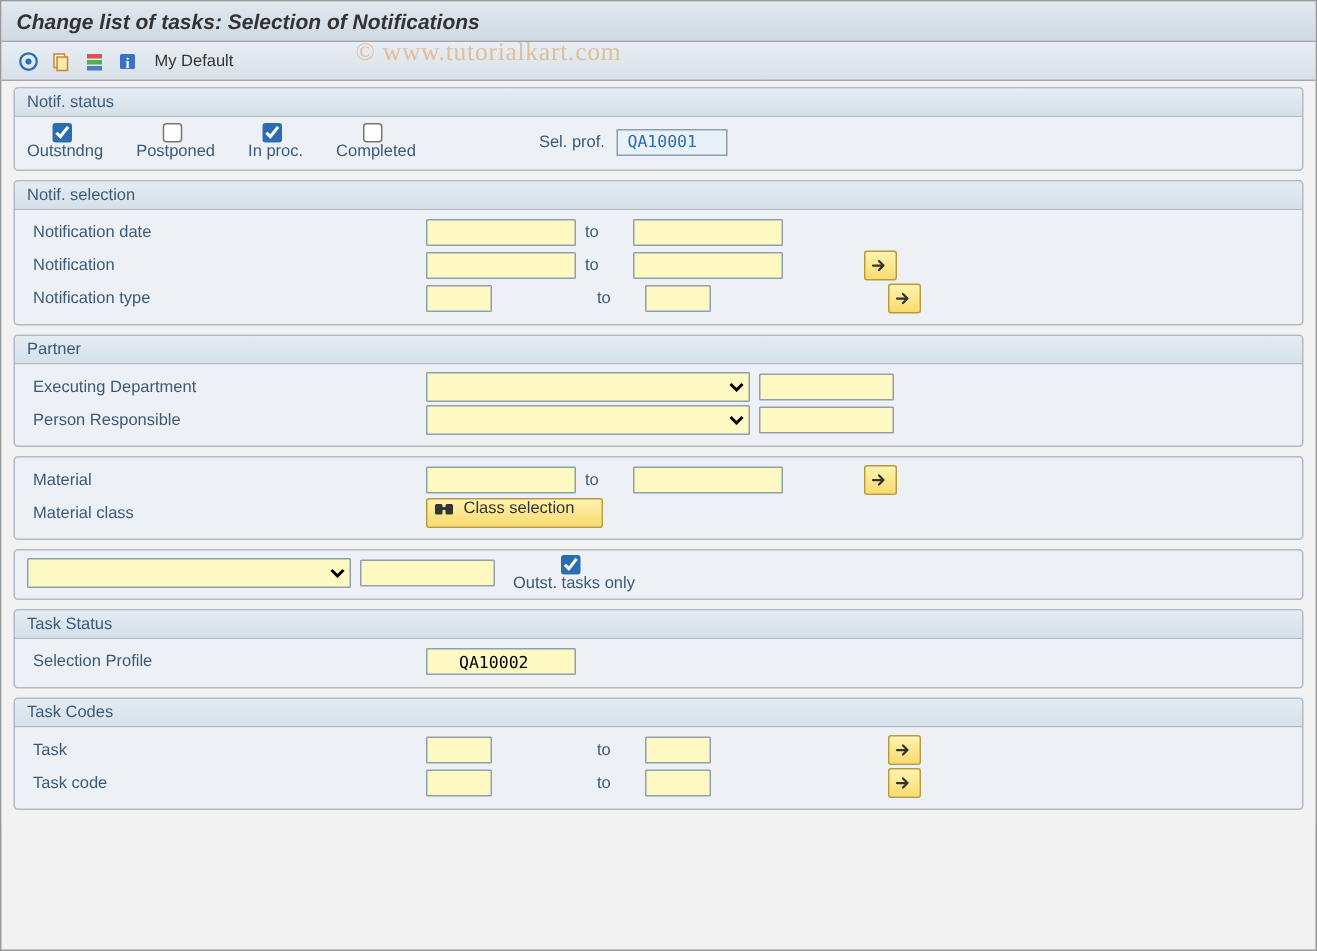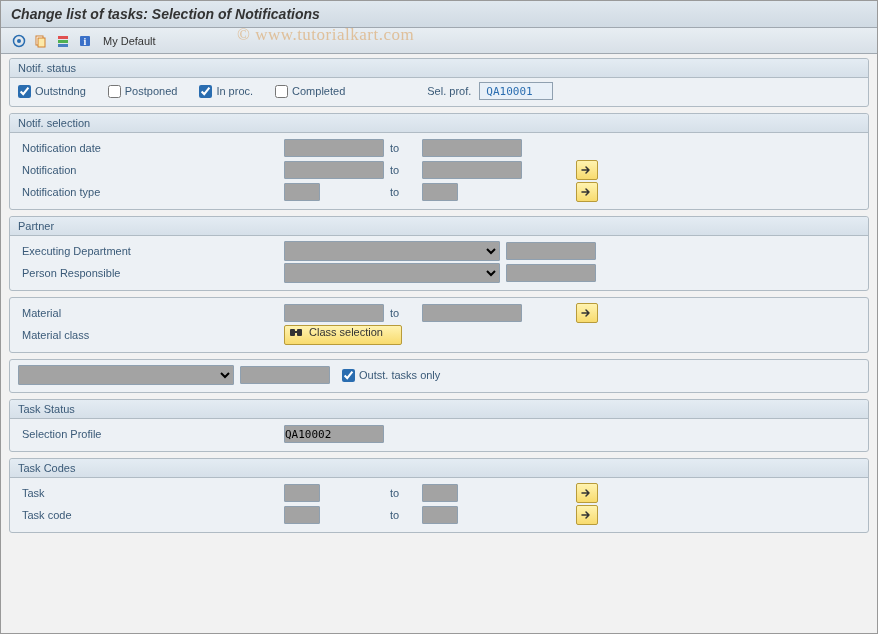--- a/index.html
+++ b/index.html
@@ -69,28 +69,28 @@
     height: 22px;
     gap: 6px;
   }
   .label {
     width: 260px;
     color: #3a5a78;
     padding-left: 4px;
     white-space: nowrap;
   }
   .status-row { padding: 4px 8px 6px 8px; display:flex; align-items:center;}
-  .chk { display:inline-flex; margin-right: 22px; color:#3a5a78;}
+  .chk { display:inline-flex; margin-right: 22px; color:#3a5a78;flex-direction:column;}
   .chk input { margin-right:4px; accent-color:#2a6db0;}
   input[type=text], select {
     height: 18px;
     border: 1px solid #8fa0b0;
-    background: #a3a3a3;
+    background: #fef9c3;
     font-size: 11px;
-    padding: 0 0;
+    padding: 0 21px;
     border-radius: 1px;
   }
   input[type=text] { }
   select { height: 20px; }
   .w40 { width: 36px; }
   .w90 { width: 90px; }
   .w100 { width: 100px; }
   .w200 { width: 216px; }
   .to-label { color:#3a5a78; width: 26px; text-align:left;}
   .multi-btn {

